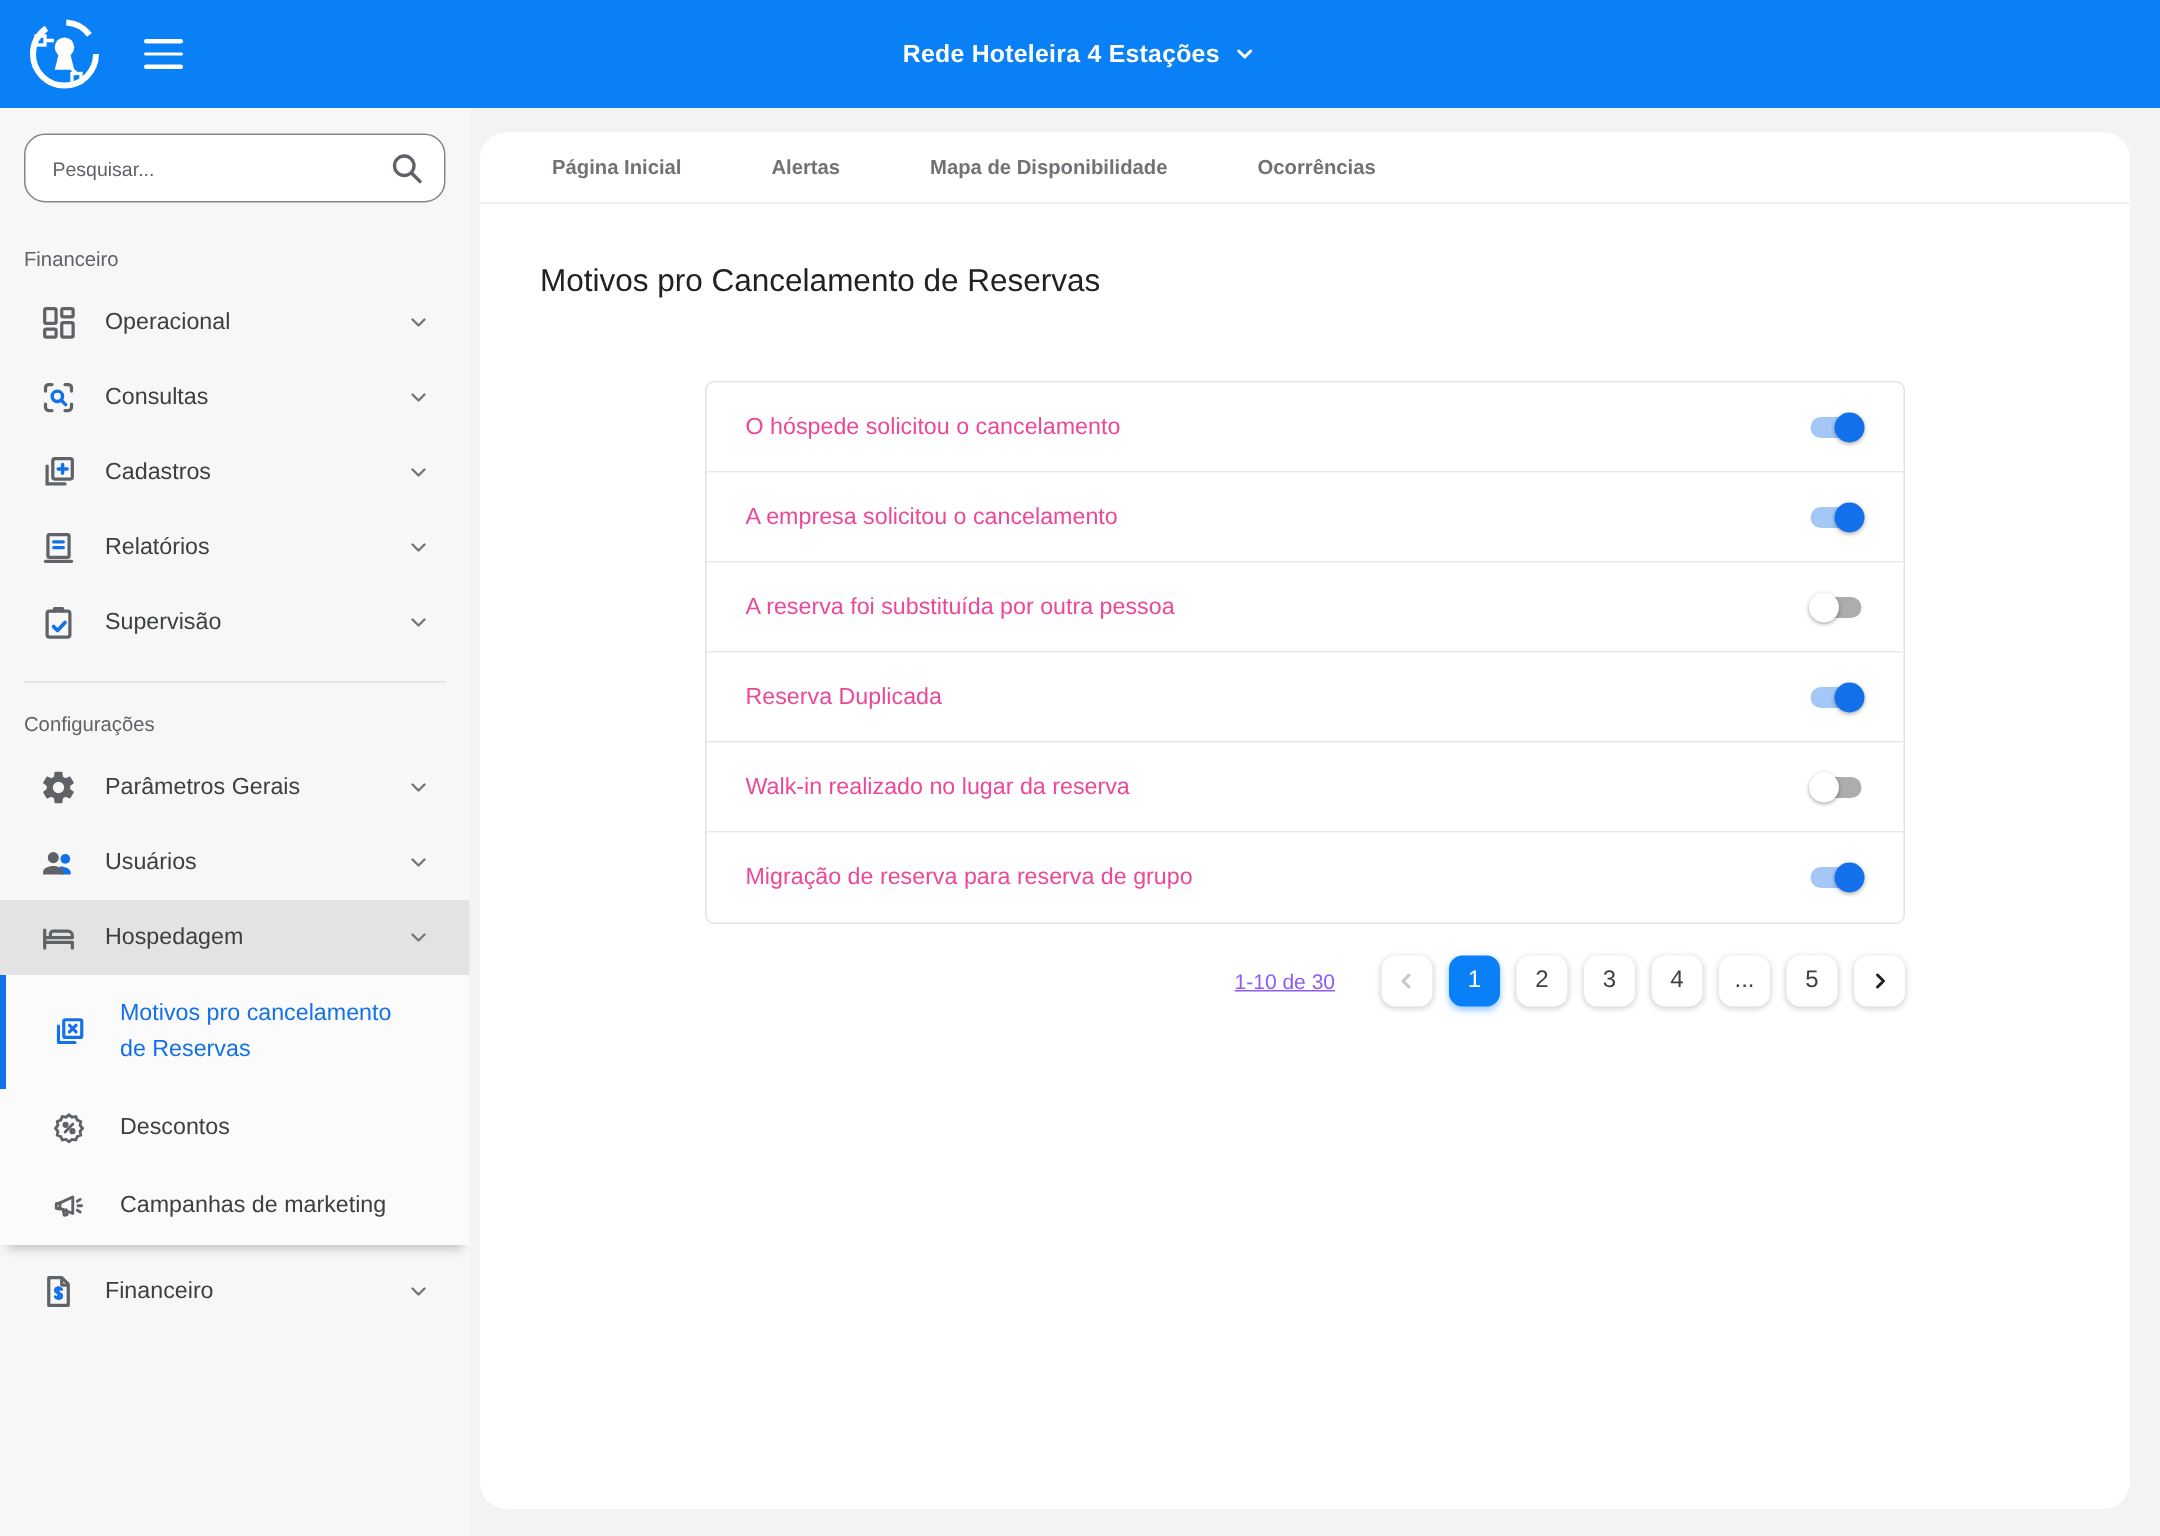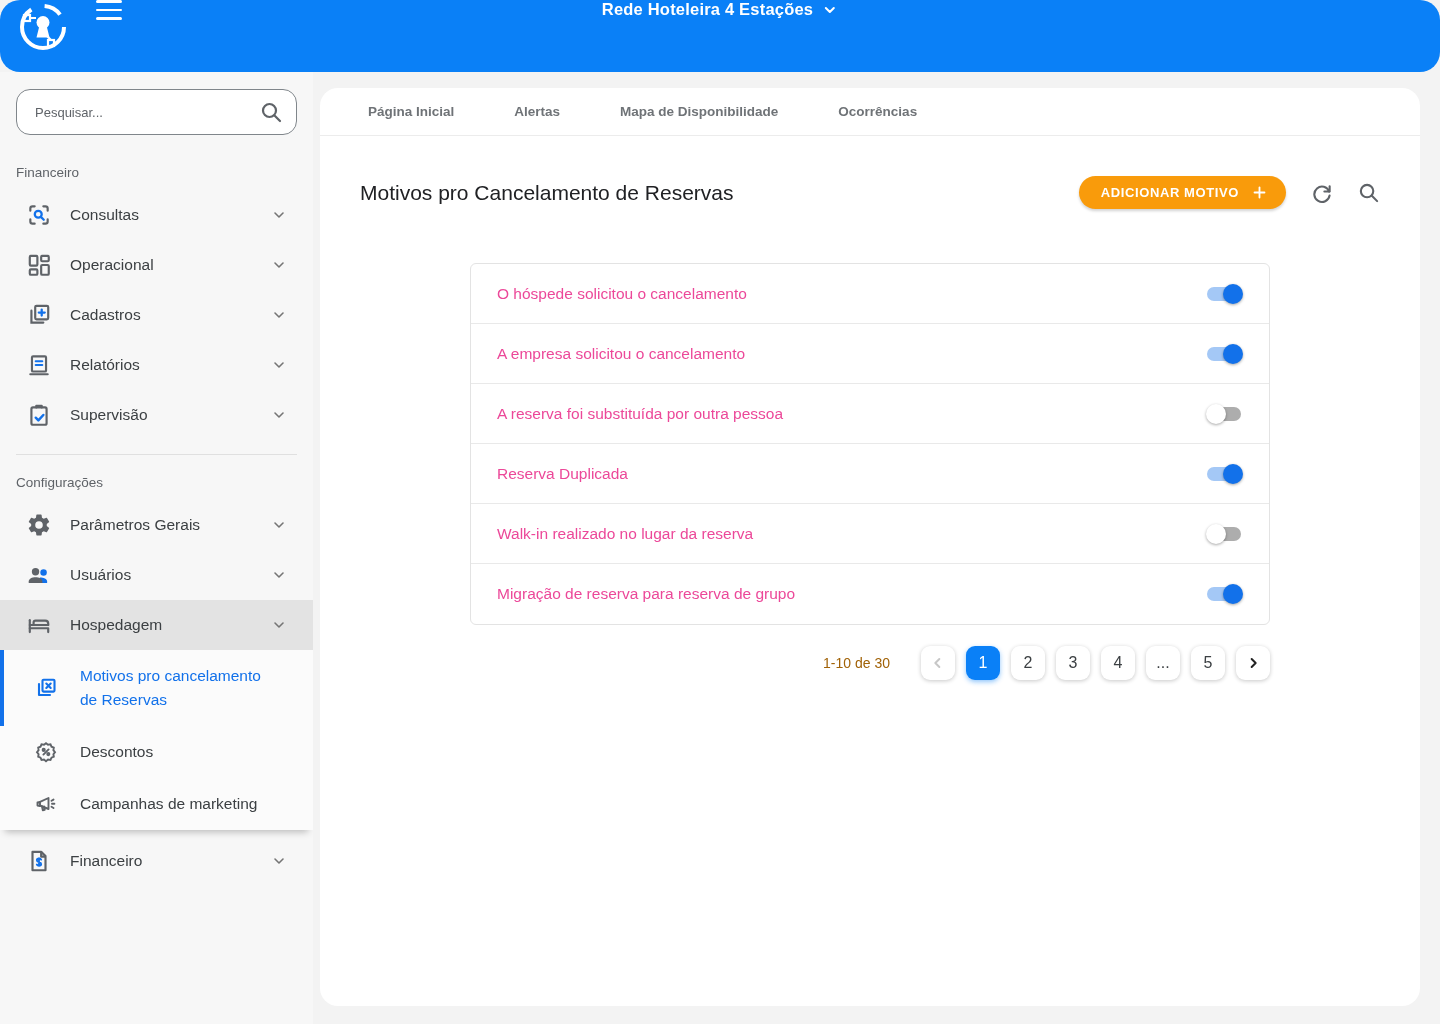--- a/index.html
+++ b/index.html
@@ -9,21 +9,21 @@
     --page-bg:#f3f3f3;
     --sidebar-bg:#f7f7f7;
     --toggle-on-track:#a4c8f6;
     --toggle-off-track:#adadad;
   }
   *{box-sizing:border-box;margin:0;padding:0;font-family:"Liberation Sans",sans-serif;}
   html,body{width:1440px;height:1024px;overflow:hidden;background:var(--page-bg);}
   .app{width:1440px;height:1024px;display:flex;flex-direction:column;}
 
   
-  header{height:72px;flex:none;background:var(--header-blue);display:flex;align-items:flex-start;padding:0 24px 0 16px;position:relative;color:#fff;border-radius:20px;}
+  header{height:72px;flex:none;background:var(--header-blue);display:flex;align-items:center;padding:0 24px 0 16px;position:relative;color:#fff;}
   .logo{width:54px;height:54px;flex:none;}
   .hamburger{width:26px;height:20px;margin-left:26px;display:flex;flex-direction:column;justify-content:space-between;cursor:pointer;}
   .hamburger span{display:block;height:2.6px;border-radius:2px;background:#fff;}
   .brand{position:absolute;left:50%;transform:translateX(-50%);display:flex;align-items:center;gap:9px;font-size:16.5px;font-weight:600;letter-spacing:.2px;cursor:pointer;}
   .hdr-right{margin-left:auto;display:flex;align-items:center;gap:18px;}
   .bell{width:24px;height:24px;cursor:pointer;}
   .avatar{width:48px;height:48px;border-radius:50%;background:#fff;display:flex;align-items:center;justify-content:center;overflow:hidden;cursor:pointer;}
   .user-name{font-size:16px;font-weight:600;}
   .user-caret{width:23px;height:22px;border-radius:6px;background:#ccd3da;display:flex;align-items:center;justify-content:center;cursor:pointer;}
 
@@ -74,21 +74,21 @@
 
   .switch{margin-left:auto;position:relative;width:37px;height:22px;cursor:pointer;flex:none;}
   .switch .track{position:absolute;left:1px;top:4px;width:34px;height:14px;border-radius:7px;}
   .switch .thumb{position:absolute;top:1px;left:0;width:20px;height:20px;border-radius:50%;box-shadow:0 1px 3px rgba(0,0,0,.35);transition:none;}
   .switch[data-on="true"] .track{background:var(--toggle-on-track);}
   .switch[data-on="true"] .thumb{background:var(--accent-blue);left:17px;}
   .switch[data-on="false"] .track{background:var(--toggle-off-track);}
   .switch[data-on="false"] .thumb{background:#fff;}
 
   .pagination{width:800px;margin:21px auto 0 auto;display:flex;align-items:center;justify-content:flex-end;gap:11px;}
-  .range-label{font-size:14px;color:#a16207;margin-right:20px;}
+  .range-label{font-size:14px;color:#8b5cf6;margin-right:20px;text-decoration:underline;}
   .pg-btn{width:34px;height:34px;border-radius:9px;background:#fff;box-shadow:0 1px 4px rgba(0,0,0,.22);display:flex;align-items:center;justify-content:center;font-size:16px;color:#3c4043;cursor:pointer;border:none;}
   .pg-btn.active{background:var(--header-blue);color:#fff;box-shadow:0 2px 5px rgba(10,128,247,.45);}
   .pg-btn.nav svg{width:16px;height:16px;}
   .pg-btn.prev{color:#c7c7c7;}
   .pg-btn.next{color:#222;}
 </style>
 </head>
 <body>
 
 <div class="app">
@@ -126,39 +126,39 @@
         <input type="text" placeholder="Pesquisar..." style="">
         <svg class="mag" viewBox="0 0 24 24" fill="none" stroke="#5f6368" stroke-width="2.2" stroke-linecap="round">
             <circle cx="10.5" cy="10.5" r="6.5"></circle>
             <line x1="15.5" y1="15.5" x2="21" y2="21"></line>
           </svg>
       </div>
 
       <div class="sec-label">Financeiro</div>
 
       <div class="nav-item">
-        <svg class="ic" viewBox="0 0 24 24" fill="none" stroke-linecap="round">
-            <path d="M4 8V6a2 2 0 012-2h2M16 4h2a2 2 0 012 2v2M20 16v2a2 2 0 01-2 2h-2M8 20H6a2 2 0 01-2-2v-2" stroke="#5f6368" stroke-width="2"></path>
-            <circle cx="11.3" cy="11.3" r="3.2" stroke="var(--accent-blue)" stroke-width="2.1"></circle>
-            <line x1="13.7" y1="13.7" x2="16.4" y2="16.4" stroke="var(--accent-blue)" stroke-width="2.1"></line>
-          </svg>
-        <span class="lbl">Consultas</span>
-        <svg class="chev" viewBox="0 0 24 24" fill="none" stroke="currentColor" stroke-width="2.4" stroke-linecap="round" stroke-linejoin="round">
-            <polyline points="6 9 12 15 18 9"></polyline>
-          </svg>
-      </div>
-
-      <div class="nav-item">
         <svg class="ic" viewBox="0 0 24 24" fill="none" stroke="#5f6368" stroke-width="2">
             <rect x="3.5" y="3.5" width="7" height="9" rx="1"></rect>
             <rect x="14" y="3.5" width="7" height="5" rx="1"></rect>
             <rect x="14" y="12" width="7" height="9" rx="1"></rect>
             <rect x="3.5" y="16" width="7" height="5" rx="1"></rect>
           </svg>
         <span class="lbl">Operacional</span>
+        <svg class="chev" viewBox="0 0 24 24" fill="none" stroke="currentColor" stroke-width="2.4" stroke-linecap="round" stroke-linejoin="round">
+            <polyline points="6 9 12 15 18 9"></polyline>
+          </svg>
+      </div>
+
+      <div class="nav-item">
+        <svg class="ic" viewBox="0 0 24 24" fill="none" stroke-linecap="round">
+            <path d="M4 8V6a2 2 0 012-2h2M16 4h2a2 2 0 012 2v2M20 16v2a2 2 0 01-2 2h-2M8 20H6a2 2 0 01-2-2v-2" stroke="#5f6368" stroke-width="2"></path>
+            <circle cx="11.3" cy="11.3" r="3.2" stroke="var(--accent-blue)" stroke-width="2.1"></circle>
+            <line x1="13.7" y1="13.7" x2="16.4" y2="16.4" stroke="var(--accent-blue)" stroke-width="2.1"></line>
+          </svg>
+        <span class="lbl">Consultas</span>
         <svg class="chev" viewBox="0 0 24 24" fill="none" stroke="currentColor" stroke-width="2.4" stroke-linecap="round" stroke-linejoin="round">
             <polyline points="6 9 12 15 18 9"></polyline>
           </svg>
       </div>
 
       <div class="nav-item">
         <svg class="ic" viewBox="0 0 24 24" fill="none" stroke-linecap="round">
             <path d="M5 8v11h11" stroke="#5f6368" stroke-width="2"></path>
             <rect x="8.5" y="3.5" width="12" height="12.5" rx="1.2" stroke="#5f6368" stroke-width="2"></rect>
             <path d="M14.5 7v5.5M11.8 9.8h5.5" stroke="var(--accent-blue)" stroke-width="2.1"></path>
@@ -289,37 +289,20 @@
               <span>Mapa de Disponibilidade</span>
             </div>
           <div class="tab">
               <span>Ocorrências</span>
             </div>
         </div>
 
         <div class="content">
           <div class="title-row">
             <h1 class="page-title">Motivos pro Cancelamento de Reservas</h1>
-            <div class="actions">
-              <button class="btn-add">
-                <span>ADICIONAR MOTIVO</span>
-                <svg viewBox="0 0 24 24" fill="none" stroke="#fff" stroke-width="2.6" stroke-linecap="round">
-                    <line x1="12" y1="5" x2="12" y2="19"></line>
-                    <line x1="5" y1="12" x2="19" y2="12"></line>
-                  </svg>
-              </button>
-              <svg class="tool-ic" viewBox="0 0 24 24" fill="none" stroke="currentColor" stroke-width="2.2" stroke-linecap="round" stroke-linejoin="round">
-                  <path d="M20 11a8 8 0 10.4 4.2"></path>
-                  <polyline points="20.5 5.5 20.5 11 15 11"></polyline>
-                </svg>
-              <svg class="tool-ic" viewBox="0 0 24 24" fill="none" stroke="currentColor" stroke-width="2.2" stroke-linecap="round">
-                  <circle cx="10.5" cy="10.5" r="6.5"></circle>
-                  <line x1="15.5" y1="15.5" x2="21" y2="21"></line>
-                </svg>
-            </div>
           </div>
 
           <div class="reason-list">
             <div class="reason-row">
               <span class="reason-label">O hóspede solicitou o cancelamento</span>
               <span class="switch" data-on="true">
                   <span class="track"></span>
                   <span class="thumb"></span>
                 </span>
             </div>

